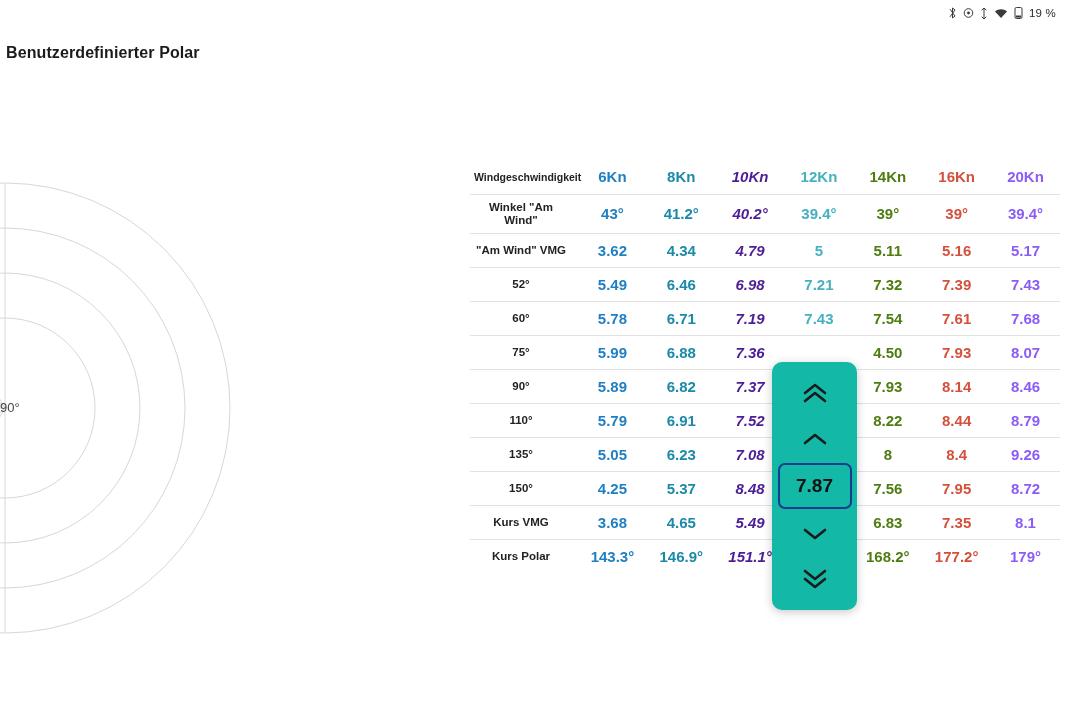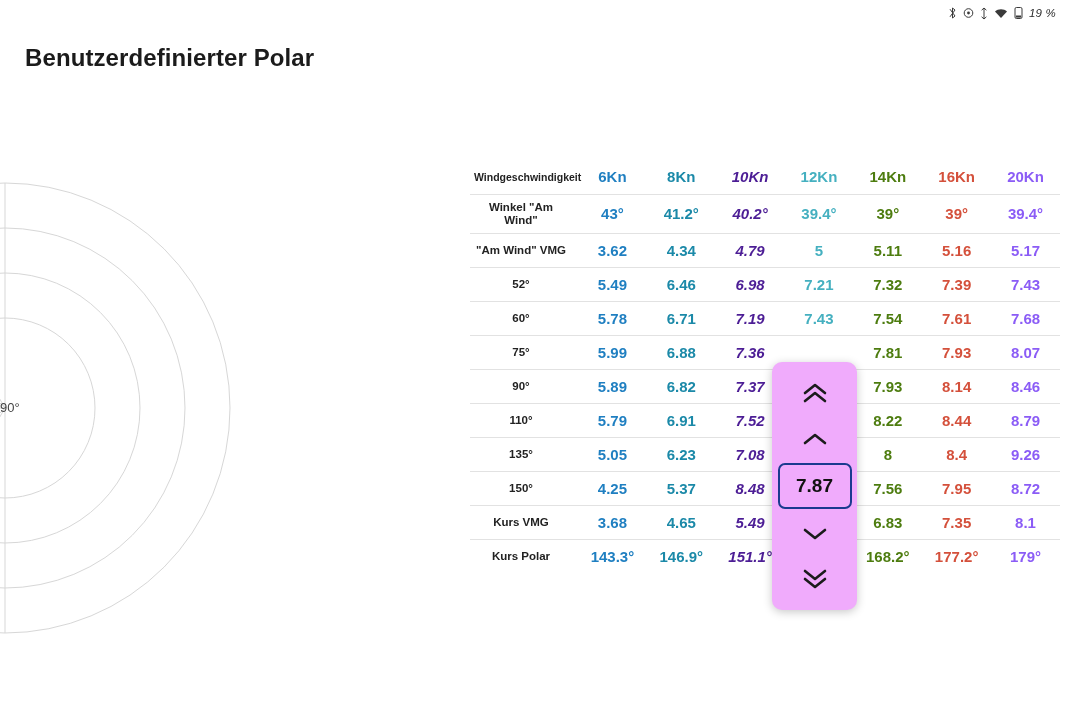--- a/index.html
+++ b/index.html
@@ -12,30 +12,29 @@
   }
   #root { position: relative; width: 1068px; height: 712px; }
 
   
   .statusbar {
     position: absolute; top: 0; left: 0; width: 1068px; height: 26px;
     display: flex; align-items: center; justify-content: flex-end;
     padding-right: 12px;
     font-size: 11px; color: #333;
   }
-  .statusbar .sb-item { margin-left: 6px; display: flex; align-items: center; font-style: italic; }
+  .statusbar .sb-item { margin-left: 6px; display: flex; align-items: center; }
   .sb-icon svg { display: block; }
   .battery-pct { font-size: 11.5px; color: #2b2b2b; margin-left: 2px; letter-spacing: .2px; }
 
   
   .page-title {
     position: absolute; left: 6px; top: 44px;
-    font-size: 24px; font-weight: 600; color: #1b1b1b;
+    font-size: 16px; font-weight: 600; color: #1b1b1b;
     letter-spacing: .1px;
-    margin-left: 19px;
   }
 
   
   .polar-wrap {
     position: absolute; left: -200px; top: 140px;
     width: 470px; height: 560px;
   }
   .polar-wrap svg { display: block; }
 
   
@@ -75,21 +74,21 @@
   .c3 { color: #45b0c0; }   
   .c4 { color: #4d7c0f; }   
   .c5 { color: #d4503b; }   
   .c6 { color: #8b5cf6; }   
 
   
   .stepper {
     position: absolute;
     left: 772px; top: 362px;
     width: 85px; height: 248px;
-    background: #f0abfc;
+    background: #14b8a6;
     border-radius: 10px;
     box-shadow: 0 2px 10px rgba(0,0,0,.22);
     display: flex; flex-direction: column;
     align-items: center; justify-content: space-between;
     padding: 10px 0;
   }
   .stepper .chev {
     flex: 0 0 auto;
     width: 100%; height: 42px;
     display: flex; align-items: center; justify-content: center;
@@ -241,21 +240,21 @@
           <td class="c4">7.54</td>
           <td class="c5">7.61</td>
           <td class="c6">7.68</td>
         </tr>
         <tr>
           <td class="rowhead">75°</td>
           <td class="c0">5.99</td>
           <td class="c1">6.88</td>
           <td class="c2">7.36</td>
           <td class="c3"></td>
-          <td class="c4">7.81</td>
+          <td class="c4">4.50</td>
           <td class="c5">7.93</td>
           <td class="c6">8.07</td>
         </tr>
         <tr>
           <td class="rowhead">90°</td>
           <td class="c0">5.89</td>
           <td class="c1">6.82</td>
           <td class="c2">7.37</td>
           <td class="c3"></td>
           <td class="c4">7.93</td>

